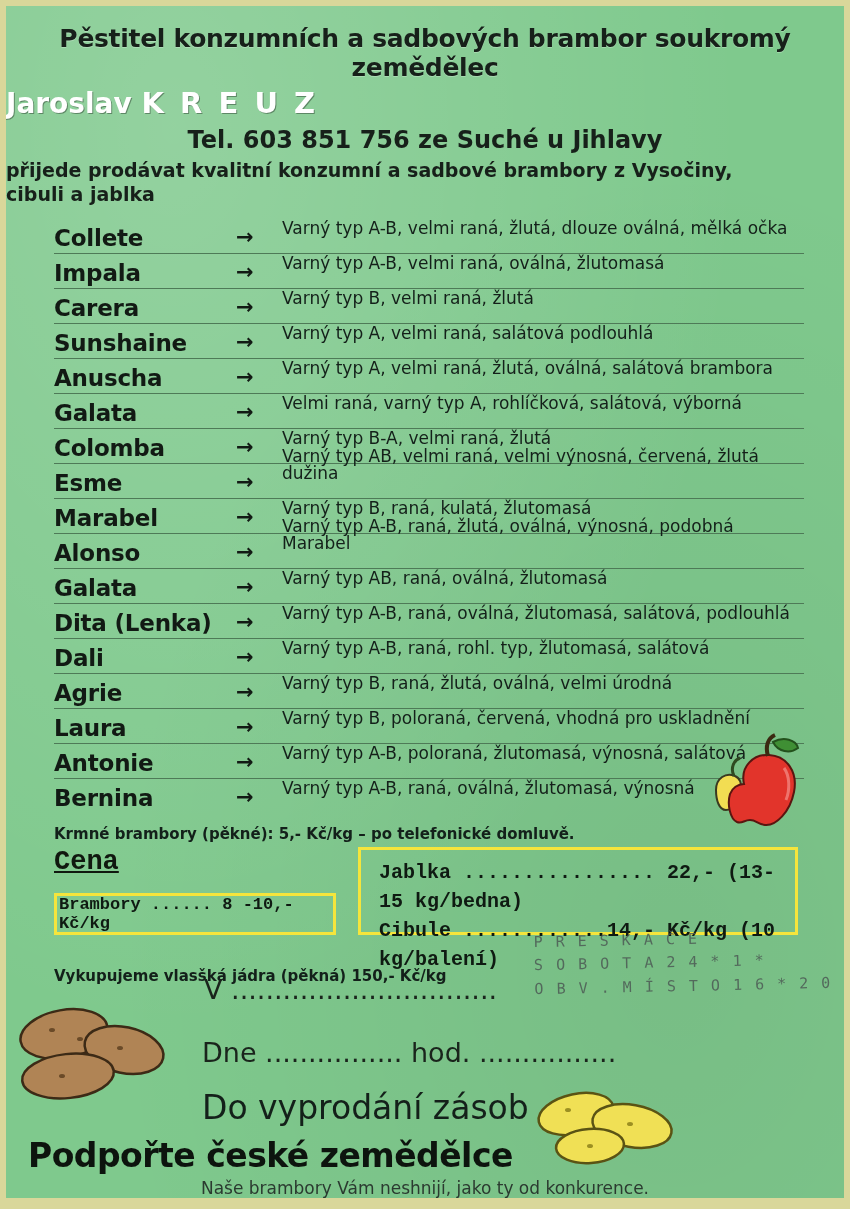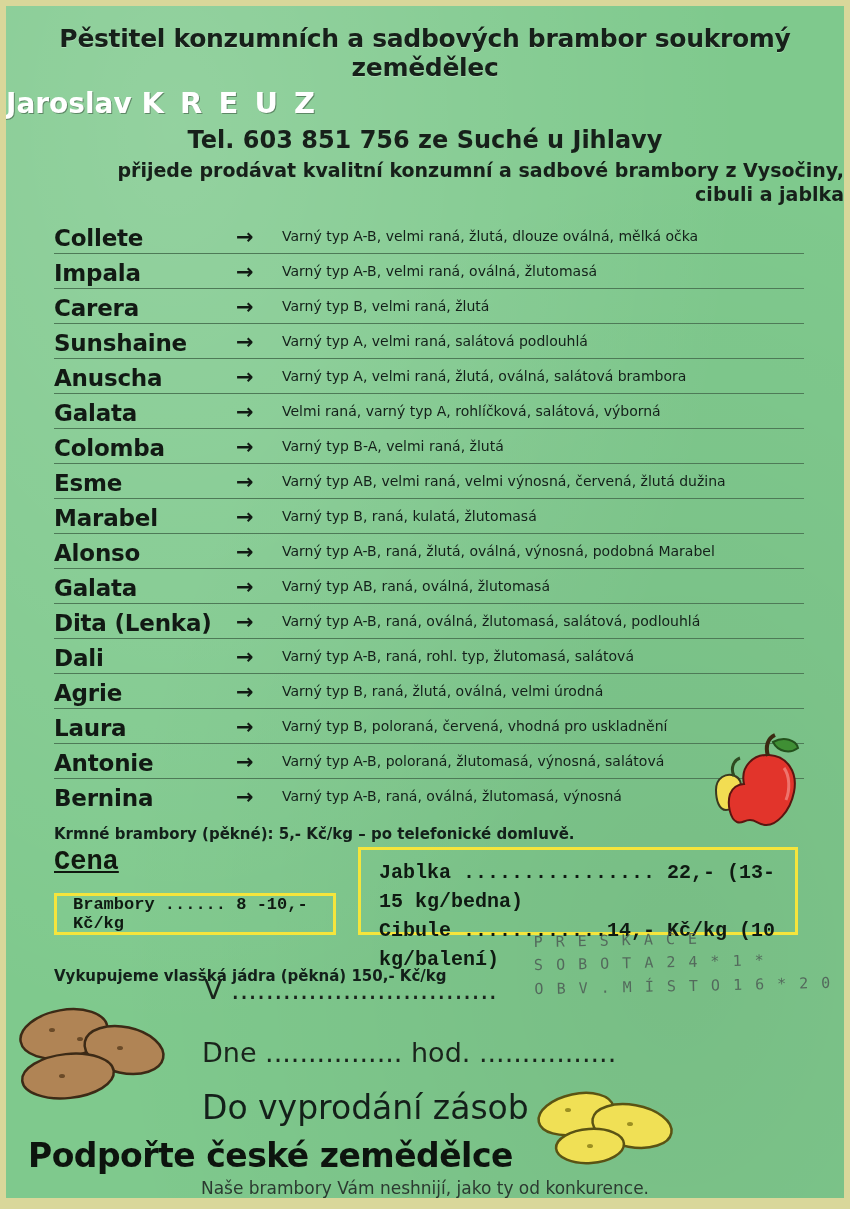--- a/index.html
+++ b/index.html
@@ -49,21 +49,21 @@
     font-size: 29px;
   }
   .hdr3 {
     text-align: center;
     font-weight: bold;
     font-size: 24px;
     color: #17201a;
     margin-top: 6px;
   }
   .hdr4 {
-    text-align: right;
+    text-align: left;
     font-weight: bold;
     font-size: 19px;
     color: #17201a;
     margin-top: 5px;
     line-height: 1.25;
   }
   
   #varieties {
     margin: 12px 40px 0 48px;
   }
@@ -88,24 +88,24 @@
   .varrow {
     flex: 0 0 46px;
     font-size: 21px;
     color: #121a14;
     line-height: 1;
     padding-bottom: 5px;
     font-weight: bold;
   }
   .vdesc {
     flex: 1 1 auto;
-    font-size: 14px;
+    font-size: 17px;
     color: #14201a;
     line-height: 1;
-    padding-bottom: 10px;
+    padding-bottom: 16px;
   }
   
   .fodder {
     margin: 12px 0 0 48px;
     font-size: 15px;
     font-weight: bold;
     color: #13201a;
   }
   
   #price-area {
@@ -126,21 +126,21 @@
   #potato-price-box {
     position: absolute;
     left: 48px;
     top: 48px;
     width: 282px;
     height: 42px;
     border: 3px solid #f5e53c;
     box-sizing: border-box;
     display: flex;
     align-items: center;
-    padding-left: 16px;
+    padding-left: 2px;
   }
   #potato-price-box span {
     font-size: 17px;
     font-weight: bold;
     color: #0f1a12;
   }
   #fruit-price-box {
     position: absolute;
     left: 352px;
     top: 2px;

